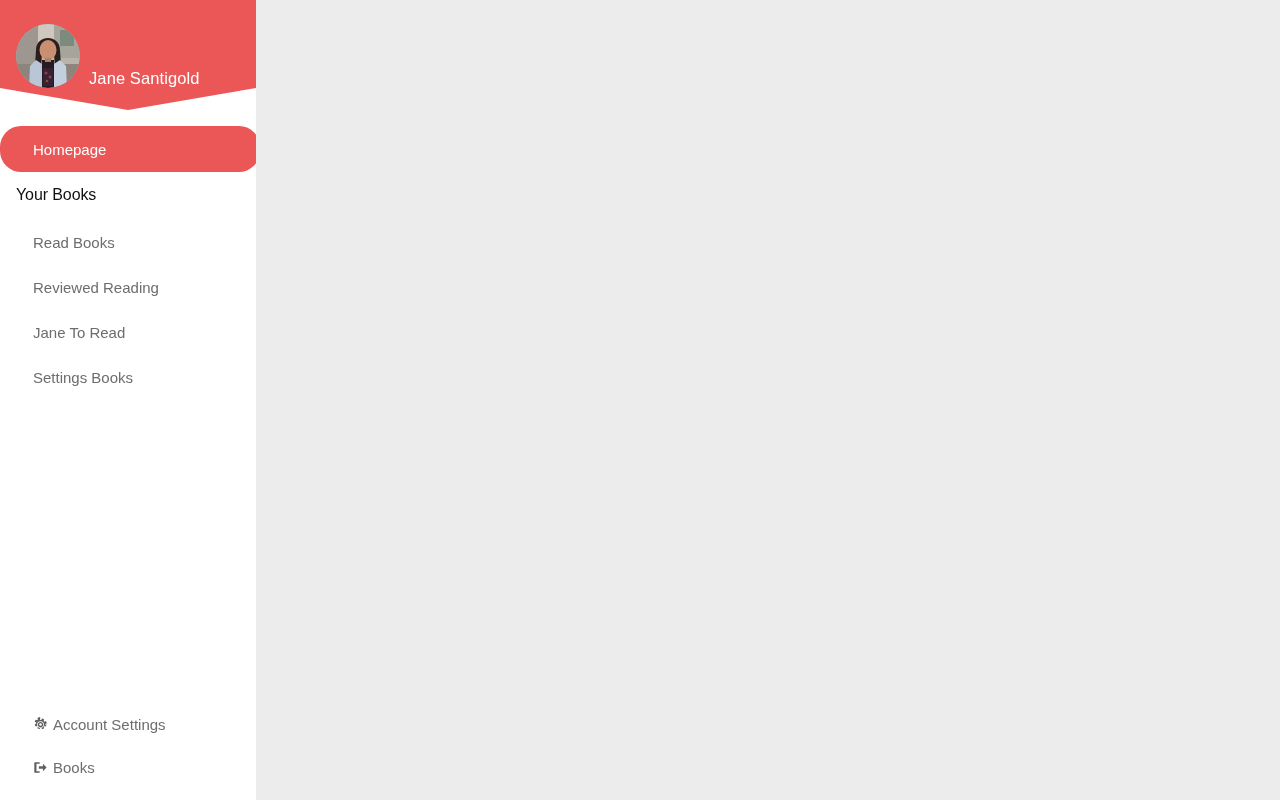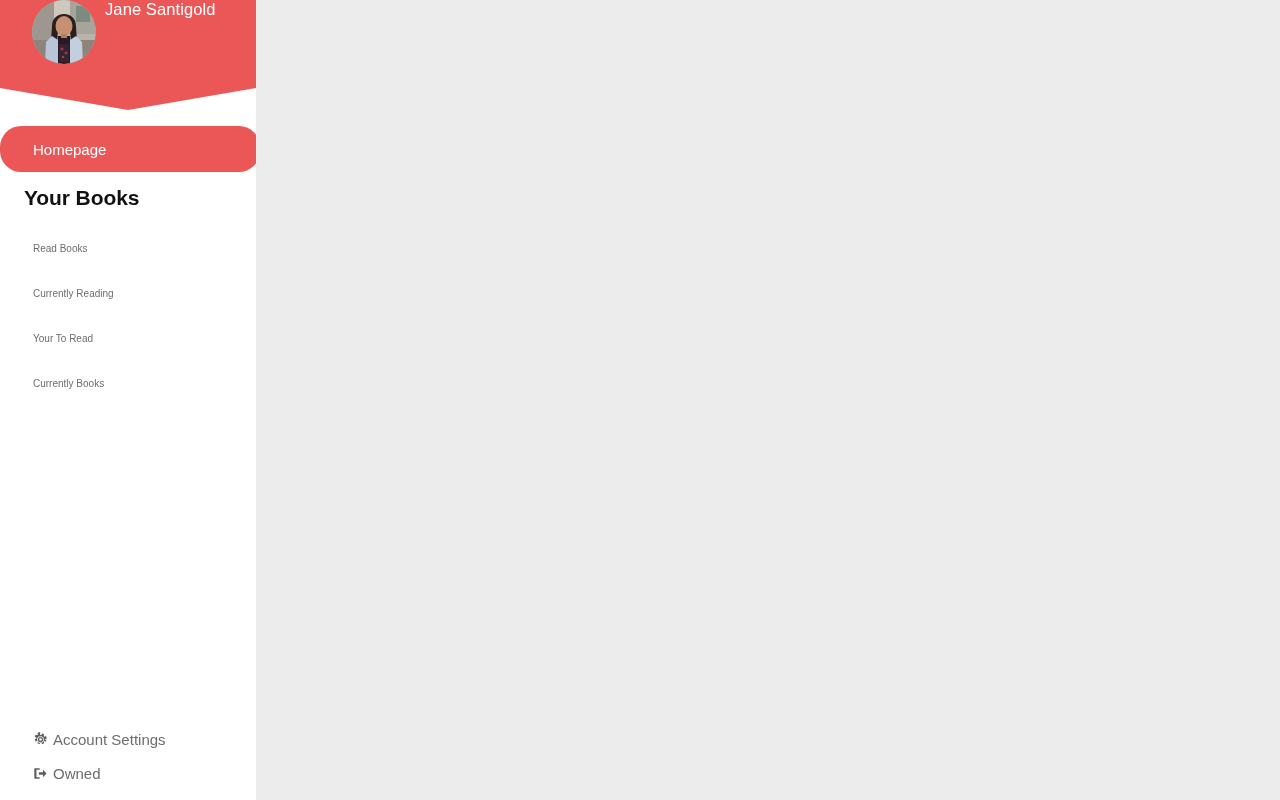--- a/index.html
+++ b/index.html
@@ -44,26 +44,26 @@
   .profile-header-bg {
     position: absolute;
     inset: 0;
     background: #eb5757;
     -webkit-clip-path: polygon(0 0, 100% 0, 100% 80%, 50% 100%, 0 80%);
     clip-path: polygon(0 0, 100% 0, 100% 80%, 50% 100%, 0 80%);
   }
 
   .profile-inner {
     position: absolute;
-    left: 16px;
+    left: 0;
     top: 0;
     width: 256px;
     height: 88px;
     display: flex;
-    align-items: flex-start;
+    align-items: flex-end;
     padding-left: 16px;
   }
 
   .avatar {
     width: 64px;
     height: 64px;
     border-radius: 50%;
     overflow: hidden;
     flex: 0 0 64px;
     position: relative;
@@ -94,52 +94,52 @@
     border-radius: 21px;
   }
 
   .nav-home-label {
     color: #ffffff;
     font-size: 15px;
   }
 
   .section-title {
     margin-top: 14px;
-    padding-left: 24px;
-    font-size: 21px;
-    font-weight: bold;
+    padding-left: 16px;
+    font-size: 16px;
+    font-weight: normal;
     color: #111111;
     letter-spacing: -0.1px;
   }
 
   .nav-list {
     margin-top: 16px;
     list-style: none;
     display: flex;
     flex-direction: column;
   }
 
   .nav-item {
     height: 45px;
     display: flex;
     align-items: center;
     padding-left: 33px;
-    font-size: 10px;
+    font-size: 15px;
     color: #6d6d6d;
     cursor: pointer;
   }
 
   .spacer { flex: 1 1 auto; }
 
   .bottom-links {
     padding-left: 32px;
-    padding-bottom: 18px;
+    padding-bottom: 24px;
     display: flex;
     flex-direction: column;
-    gap: 17px;
+    gap: 26px;
   }
 
   .bottom-link {
     display: flex;
     align-items: center;
     font-size: 15px;
     color: #6d6d6d;
     cursor: pointer;
     white-space: nowrap;
   }
@@ -215,27 +215,27 @@
       <span class="nav-home-label">Homepage</span>
     </div>
 
     <div class="section-title">Your Books</div>
 
     <ul class="nav-list">
       <li class="nav-item">
         <span>Read Books</span>
       </li>
       <li class="nav-item">
-        <span>Currently Reading</span>
-      </li>
-      <li class="nav-item">
-        <span>Your To Read</span>
-      </li>
-      <li class="nav-item">
-        <span>Currently Books</span>
+        <span>Reviewed Reading</span>
+      </li>
+      <li class="nav-item">
+        <span>Jane To Read</span>
+      </li>
+      <li class="nav-item">
+        <span>Settings Books</span>
       </li>
     </ul>
 
     <div class="spacer"></div>
 
     <div class="bottom-links">
 
       <div class="bottom-link">
         <span class="ic">
           <svg width="15" height="15" viewBox="0 0 16 16" xmlns="http://www.w3.org/2000/svg">
@@ -246,21 +246,21 @@
         <span>Account Settings</span>
       </div>
 
       <div class="bottom-link">
         <span class="ic">
           <svg width="15" height="15" viewBox="0 0 16 16" xmlns="http://www.w3.org/2000/svg">
             <path d="M2 2.4h5.1v1.7H3.7v7.8h3.4v1.7H2a.6.6 0 0 1-.6-.6V3a.6.6 0 0 1 .6-.6z"></path>
             <path d="M10.6 3.9l3.9 4.1-3.9 4.1V9.4H6.3V6.6h4.3V3.9z"></path>
           </svg>
         </span>
-        <span>Owned</span>
+        <span>Books</span>
       </div>
 
     </div>
 
   </aside>
 
   <main class="main">
     <div></div>
   </main>
 

